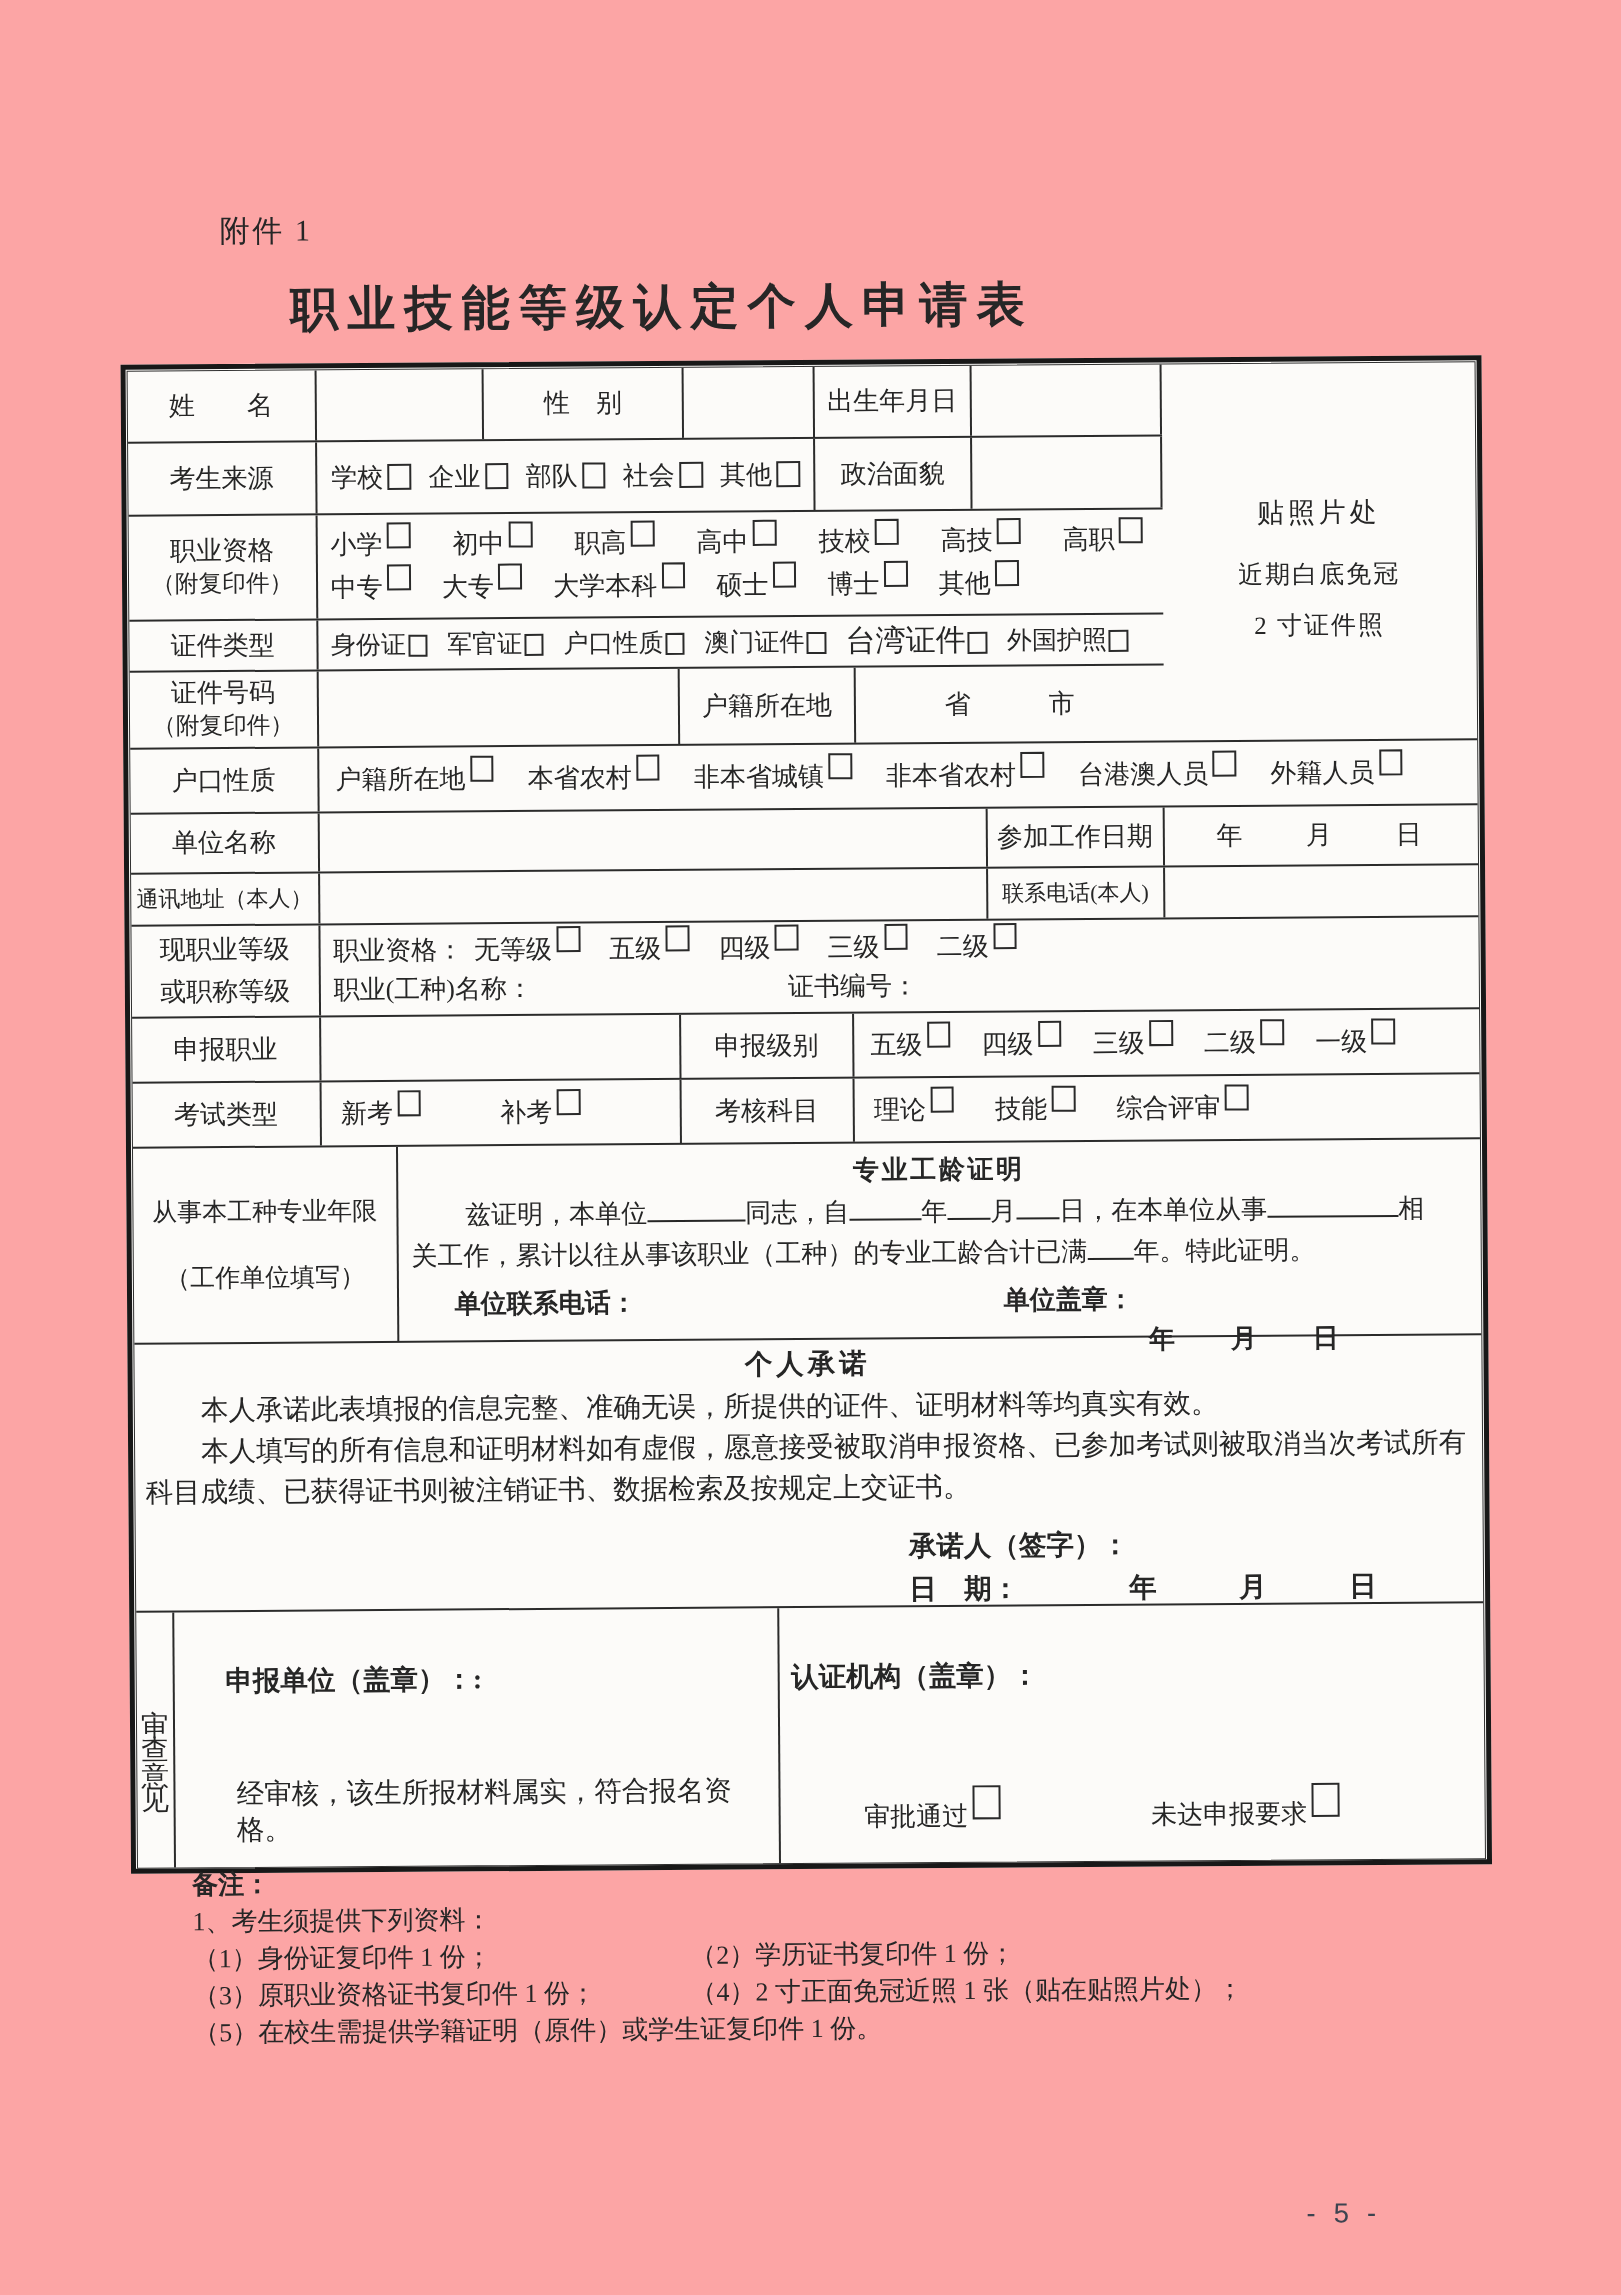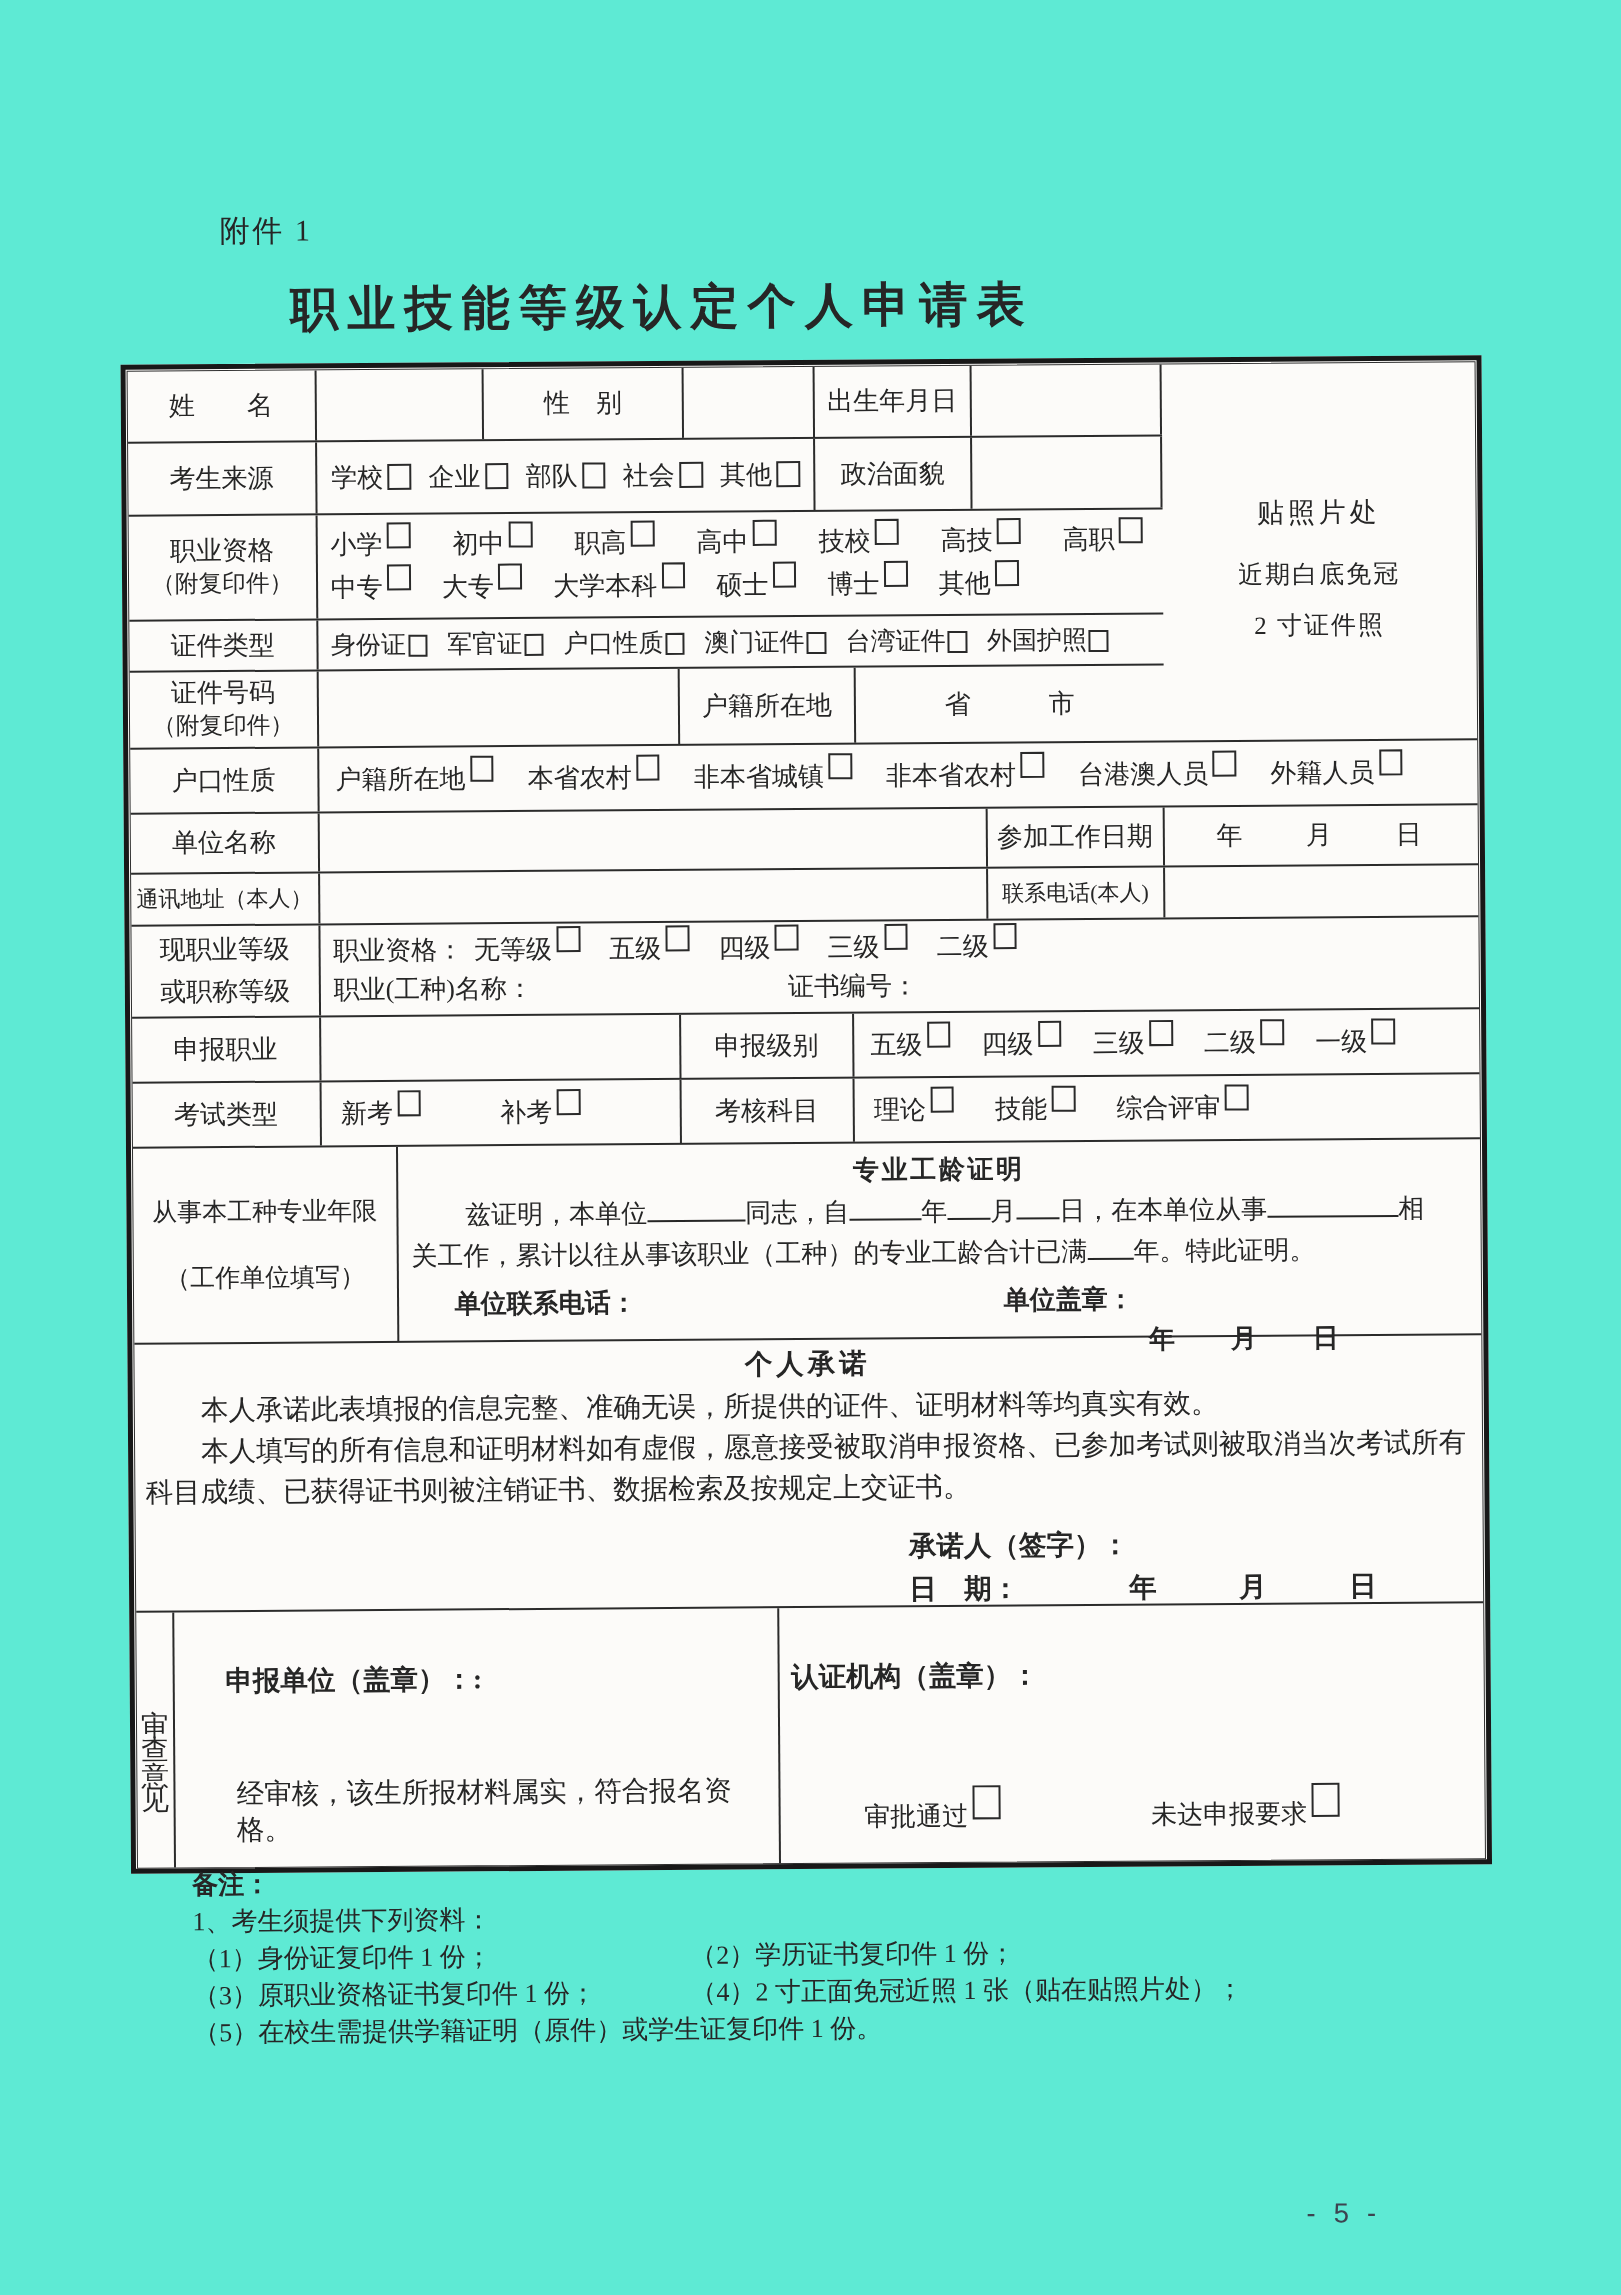--- a/index.html
+++ b/index.html
@@ -1,20 +1,20 @@
 <!DOCTYPE html>
 <html style="font-size:10.5px"><head>
 <meta charset="utf-8">
 <style>
   * { box-sizing: border-box; margin: 0; padding: 0; }
   html,body { background:#e8e8e6; }
   .page {
     position: relative;
     width: 1622px; height: 2295px;
-    background: #5eead4;
+    background: #fca5a5;
     font-family: "Liberation Serif", "DejaVu Serif", serif;
     color: #262626;
     overflow: hidden;
   }
   .tilt { position:absolute; inset:0; transform: rotate(-0.4deg); }
   .attachment { position:absolute; left:226px; top:207px; font-size:30px; letter-spacing:2.6px; }
   .doc-title { position:absolute; left:296px; top:274px; font-size:48px; font-weight:bold; letter-spacing:9.2px; white-space:nowrap; }
 
   .tbl-outer { position:absolute; left:126px; top:360px; width:1361px; border:5.2px solid #181818; background:#fcfbf9; }
   .tbl-inner { border:1.3px solid #303030; margin:0.7px; }
@@ -131,21 +131,21 @@
           </div>
         </div>
 
         <div class="r" style="height:51px">
           <div class="c lab" style="width:189px">证件类型</div>
           <div class="c val last" style="width:846px; padding-left:13px; gap:19.6px; font-size:25px">
             <span class="opt" style="font-size:25px"><span>身份证</span><span class="cbx" style="width:19.6px;height:22px;margin-left:2px"></span></span>
             <span class="opt" style="font-size:25px"><span>军官证</span><span class="cbx" style="width:19.6px;height:22px;margin-left:2px"></span></span>
             <span class="opt" style="font-size:25px"><span>户口性质</span><span class="cbx" style="width:19.6px;height:22px;margin-left:2px"></span></span>
             <span class="opt" style="font-size:25px"><span>澳门证件</span><span class="cbx" style="width:19.6px;height:22px;margin-left:2px"></span></span>
-            <span class="opt" style="font-size:25px"><span>台湾证件</span><span class="cbx" style="width:19.6px;height:22px;margin-left:2px"></span></span>
+            <span class="opt" style="font-size:30px"><span>台湾证件</span><span class="cbx" style="width:19.6px;height:22px;margin-left:2px"></span></span>
             <span class="opt" style="font-size:25px"><span>外国护照</span><span class="cbx" style="width:19.6px;height:22px;margin-left:2px"></span></span>
           </div>
         </div>
 
         <div class="r nb" style="height:75px">
           <div class="c lab" style="width:189px">
             <span>证件号码</span>
             <span style="font-size:23.6px">（附复印件）</span>
           </div>
           <div class="c" style="width:362px"></div>

